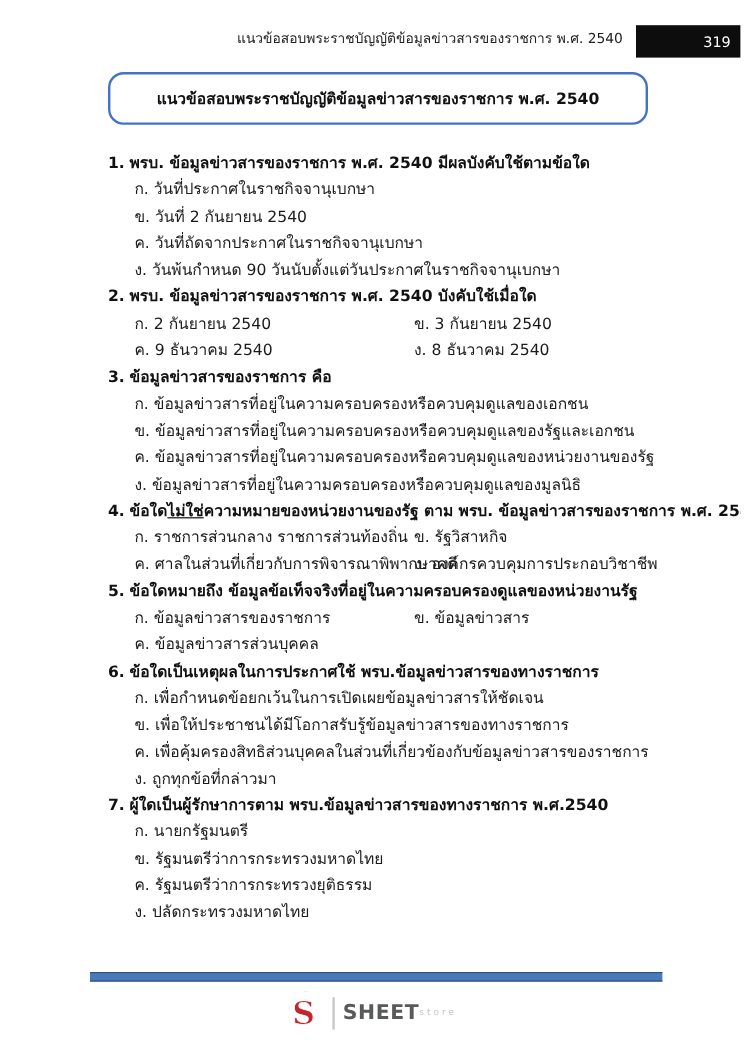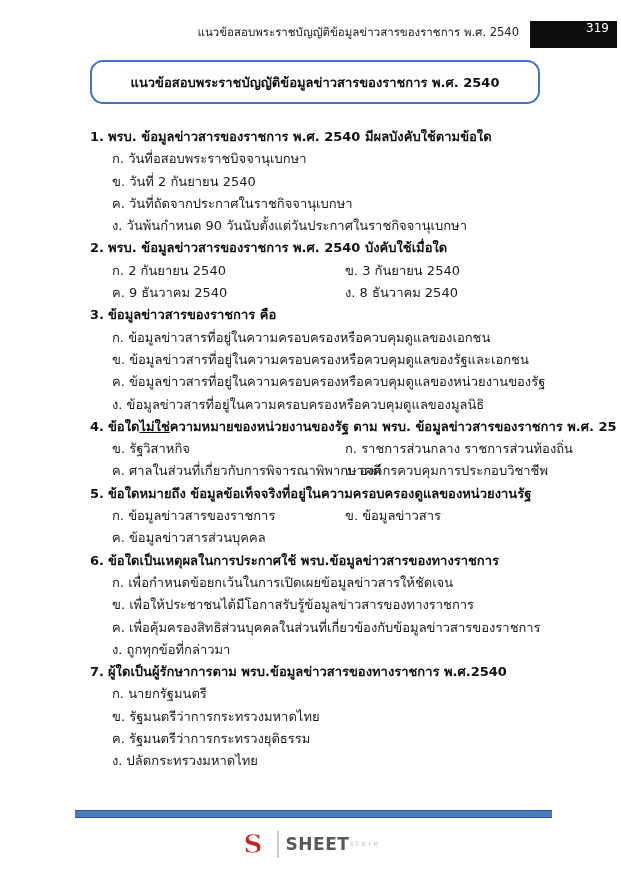--- a/index.html
+++ b/index.html
@@ -24,21 +24,21 @@
   }
   .page-number-box {
     position: absolute;
     left: 530px;
     top: 21px;
     width: 91px;
     height: 27px;
     background: #0d0d0d;
     color: #ffffff;
     display: flex;
-    align-items: flex-start;
+    align-items: center;
     justify-content: center;
     font-size: 12px;
     padding-left: 44px;
   }
   
   .title-box {
     position: absolute;
     left: 90px;
     top: 60px;
     width: 450px;
@@ -125,21 +125,21 @@
     <span>319</span>
   </div>
 
   <div class="title-box">แนวข้อสอบพระราชบัญญัติข้อมูลข่าวสารของราชการ พ.ศ. 2540</div>
 
   <div class="questions">
 
     <div>
       <div class="q-line q-header"><span class="q-num">1.</span><span>พรบ. ข้อมูลข่าวสารของราชการ พ.ศ. 2540 มีผลบังคับใช้ตามข้อใด</span></div>
       <div class="opts">
-        <div class="q-line">ก. วันที่อสอบพระราชบิจจานุเบกษา</div>
+        <div class="q-line">ก. วันที่ประกาศในราชกิจจานุเบกษา</div>
         <div class="q-line">ข. วันที่ 2 กันยายน 2540</div>
         <div class="q-line">ค. วันที่ถัดจากประกาศในราชกิจจานุเบกษา</div>
         <div class="q-line">ง. วันพ้นกำหนด 90 วันนับตั้งแต่วันประกาศในราชกิจจานุเบกษา</div>
       </div>
     </div>
 
     <div>
       <div class="q-line q-header"><span class="q-num">2.</span><span>พรบ. ข้อมูลข่าวสารของราชการ พ.ศ. 2540 บังคับใช้เมื่อใด</span></div>
       <div class="opts opts-grid2">
         <div class="q-line">ก. 2 กันยายน 2540</div>
@@ -155,22 +155,22 @@
         <div class="q-line">ก. ข้อมูลข่าวสารที่อยู่ในความครอบครองหรือควบคุมดูแลของเอกชน</div>
         <div class="q-line">ข. ข้อมูลข่าวสารที่อยู่ในความครอบครองหรือควบคุมดูแลของรัฐและเอกชน</div>
         <div class="q-line">ค. ข้อมูลข่าวสารที่อยู่ในความครอบครองหรือควบคุมดูแลของหน่วยงานของรัฐ</div>
         <div class="q-line">ง. ข้อมูลข่าวสารที่อยู่ในความครอบครองหรือควบคุมดูแลของมูลนิธิ</div>
       </div>
     </div>
 
     <div>
       <div class="q-line q-header"><span class="q-num">4.</span><span>ข้อใด</span><span class="underline">ไม่ใช่</span><span>ความหมายของหน่วยงานของรัฐ ตาม พรบ. ข้อมูลข่าวสารของราชการ พ.ศ. 2540</span></div>
       <div class="opts opts-grid2">
+        <div class="q-line">ก. ราชการส่วนกลาง  ราชการส่วนท้องถิ่น</div>
         <div class="q-line">ข. รัฐวิสาหกิจ</div>
-        <div class="q-line">ก. ราชการส่วนกลาง  ราชการส่วนท้องถิ่น</div>
         <div class="q-line">ค. ศาลในส่วนที่เกี่ยวกับการพิจารณาพิพากษาคดี</div>
         <div class="q-line">ง. องค์กรควบคุมการประกอบวิชาชีพ</div>
       </div>
     </div>
 
     <div>
       <div class="q-line q-header"><span class="q-num">5.</span><span>ข้อใดหมายถึง ข้อมูลข้อเท็จจริงที่อยู่ในความครอบครองดูแลของหน่วยงานรัฐ</span></div>
       <div class="opts opts-grid2">
         <div class="q-line">ก. ข้อมูลข่าวสารของราชการ</div>
         <div class="q-line">ข. ข้อมูลข่าวสาร</div>

